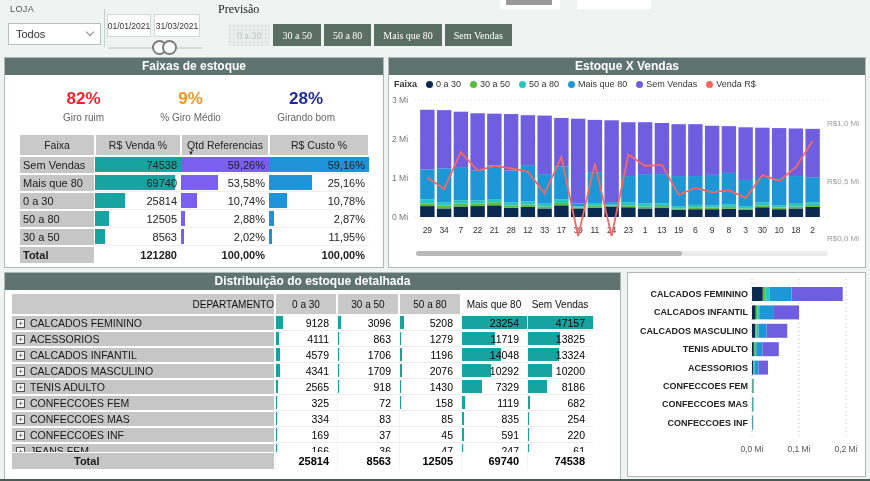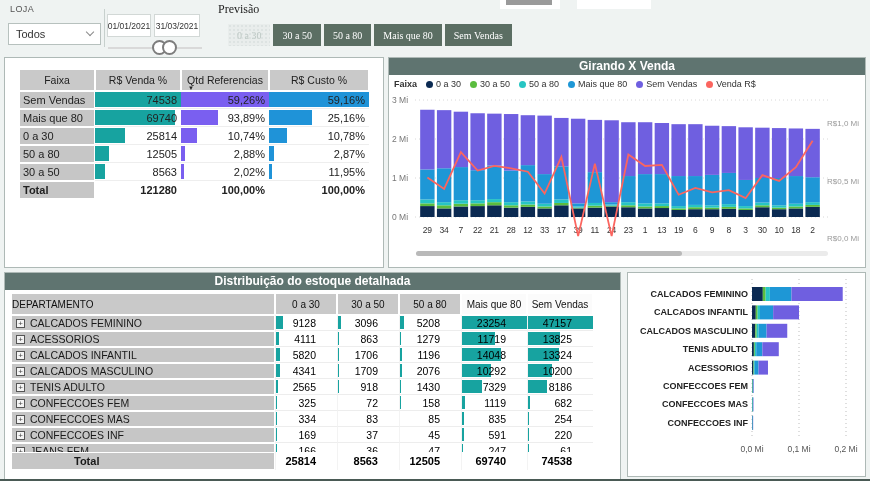--- a/index.html
+++ b/index.html
@@ -70,29 +70,29 @@
   .legend .lt { font-weight:bold; }
   .litem { display:flex; align-items:center; gap:3px; cursor:pointer; }
   .dot { width:7px; height:7px; border-radius:50%; }
 
   
   .dist-wrap { position:relative; margin:3px 0 0 6px; }
   .dist-scroll { height:159px; overflow:hidden; width:582px; }
   .drow { display:grid; grid-template-columns:264px 62px 62px 62px 66px 66px; font-size:10.5px; }
   .dhead > div { background:#c9c9c9; border:1px solid #fff; height:22px; line-height:21px; text-align:center; font-size:10px; color:#111; }
   .dhead > div:nth-child(n+5) { background:#fbfbfb; }
-  .dhead > div:first-child { text-align:left; }
+  .dhead > div:first-child { text-align:right; }
   .dlabel { background:#c6c6c6; border:1px solid #fff; height:16px; line-height:15px;
             display:flex; align-items:center; gap:5px; padding-left:4px; color:#1a1a1a; }
   .plus { width:9px; height:9px; border:1px solid #555; font-size:8px; line-height:7px;
           text-align:center; color:#444; background:#f4f4f4; flex:0 0 auto; cursor:pointer; }
   .dcell { position:relative; height:16px; line-height:16px; border-bottom:1px solid #ededed;
            border-left:1px solid #f3f3f3; overflow:hidden; }
   .dcell .bar { position:absolute; left:0; top:1px; bottom:1px; background:#17a3a0; }
-  .dcell .tx { position:relative; display:block; text-align:right; padding-right:21px; }
+  .dcell .tx { position:relative; display:block; text-align:right; padding-right:8px; }
   .dtotal { display:grid; grid-template-columns:264px 62px 62px 62px 66px 66px; font-weight:bold;
             font-size:11px; width:582px; }
   .dtotal .dlabel { background:#c6c6c6; height:18px; line-height:17px; padding-left:62px; }
   .dtotal .dcell { height:18px; line-height:18px; border-bottom:none; }
   .vsb { position:absolute; right:-16px; top:24px; width:9px; height:150px; background:#f4f4f4; }
   .vsb .up, .vsb .dn { position:absolute; left:0; width:9px; font-size:6px; color:#999; text-align:center; cursor:pointer; }
   .vsb .up { top:0; } .vsb .dn { bottom:0; }
 
   svg text { font-family:"Liberation Sans", sans-serif; }
 </style>
@@ -119,20 +119,35 @@
       <div class="pbtn off">0 a 30</div>
       <div class="pbtn on" style="background: rgb(91, 110, 99);">30 a 50</div>
       <div class="pbtn on" style="background: rgb(91, 110, 99);">50 a 80</div>
       <div class="pbtn on" style="background: rgb(91, 110, 99);">Mais que 80</div>
       <div class="pbtn on" style="background: rgb(91, 110, 99);">Sem Vendas</div>
     </div>
   <div class="cropped-a"></div>
   <div class="cropped-b"></div>
 
   <div class="panel p1">
+    <div class="panel-h">Faixas de estoque</div>
+    <div class="kpis">
+      <div class="kpi">
+        <div class="kpi-v" style="color: rgb(245, 34, 45);">82%</div>
+        <div class="kpi-l">Giro ruim</div>
+      </div>
+      <div class="kpi">
+        <div class="kpi-v" style="color: rgb(247, 148, 29);">9%</div>
+        <div class="kpi-l">% Giro Médio</div>
+      </div>
+      <div class="kpi">
+        <div class="kpi-v" style="color: rgb(31, 42, 158);">28%</div>
+        <div class="kpi-l">Girando bom</div>
+      </div>
+    </div>
     <div class="ftable">
       <div class="frow fhead">
         <div>Faixa</div>
         <div>R$ Venda %</div>
         <div><span>Qtd Referencias</span><span class="sort-ic">▼</span></div>
         <div>R$ Custo %</div>
       </div>
       <div id="ftable-body">
           <div class="frow">
             <div class="flabel">Sem Vendas</div>
@@ -150,21 +165,21 @@
             </div>
           </div>
           <div class="frow">
             <div class="flabel">Mais que 80</div>
             <div class="fcell">
               <div class="bar" style="width: 93.6%; background: rgb(23, 163, 160);"></div>
               <span class="tx">69740</span>
             </div>
             <div class="fcell">
               <div class="bar" style="width: 42.4%; background: rgb(122, 95, 240);"></div>
-              <span class="tx">93,89%</span>
+              <span class="tx">53,58%</span>
             </div>
             <div class="fcell">
               <div class="bar" style="width: 42.5%; background: rgb(31, 147, 216);"></div>
               <span class="tx">25,16%</span>
             </div>
           </div>
           <div class="frow">
             <div class="flabel">0 a 30</div>
             <div class="fcell">
               <div class="bar" style="width: 34.6%; background: rgb(23, 163, 160);"></div>
@@ -219,21 +234,21 @@
             <span class="tx">100,00%</span>
           </div>
         <div class="fcell">
             <span class="tx">100,00%</span>
           </div>
       </div>
     </div>
   </div>
 
   <div class="panel p2">
-    <div class="panel-h">Girando X Venda</div>
+    <div class="panel-h">Estoque X Vendas</div>
     <div class="legend" id="combo-legend">
       <span class="lt">Faixa</span>
     <span class="litem">
           <span class="dot" style="background: rgb(11, 42, 82);"></span>
           <span>0 a 30</span>
         </span>
         <span class="litem">
           <span class="dot" style="background: rgb(91, 189, 62);"></span>
           <span>30 a 50</span>
         </span>
@@ -481,21 +496,21 @@
                 <span class="tx">13825</span>
               </div>
             </div>
             <div class="drow">
               <div class="dlabel">
                 <span class="plus">+</span>
                 <span>CALCADOS INFANTIL</span>
               </div>
               <div class="dcell">
                 <div class="bar" style="width: 6.14318%;"></div>
-                <span class="tx">5820</span>
+                <span class="tx">4579</span>
               </div>
               <div class="dcell">
                 <div class="bar" style="width: 2.28877%;"></div>
                 <span class="tx">1706</span>
               </div>
               <div class="dcell">
                 <div class="bar" style="width: 2.86431%;"></div>
                 <span class="tx">1196</span>
               </div>
               <div class="dcell">

